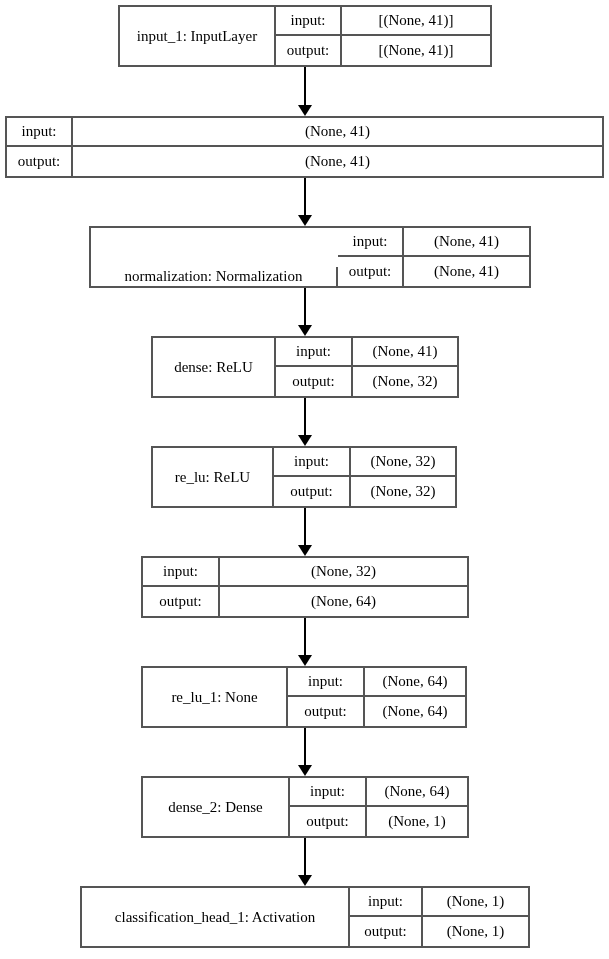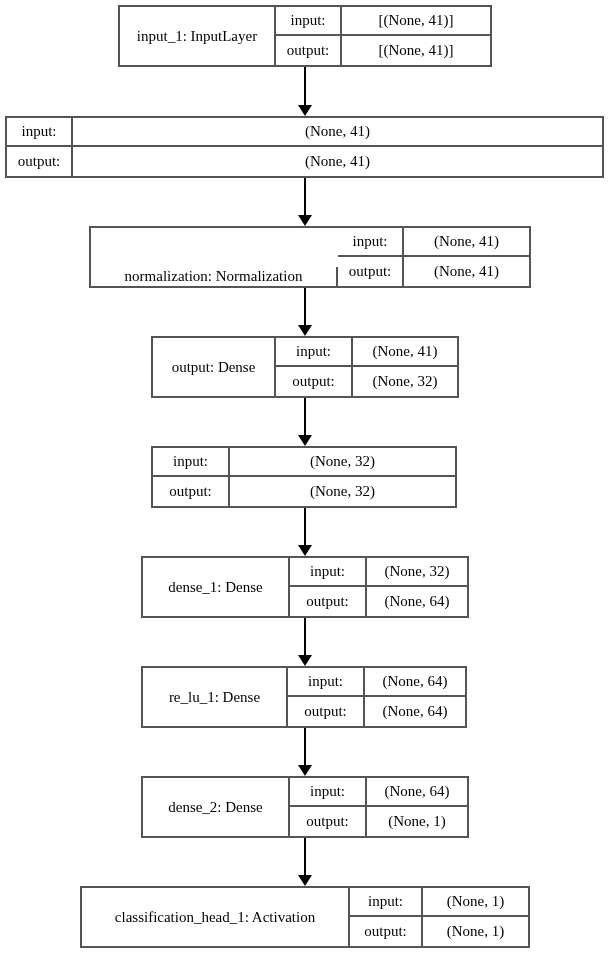--- a/index.html
+++ b/index.html
@@ -169,59 +169,59 @@
           <div class="io-label" style="width: 66px; flex: 0 0 66px;">input:</div>
           <div class="io-value">(None, 41)</div>
         </div>
         <div class="io-row ">
           <div class="io-label" style="width: 66px; flex: 0 0 66px;">output:</div>
           <div class="io-value">(None, 41)</div>
         </div>
       </div>
     </div>
     <div class="node" style="left: 151px; top: 336px; width: 308px; height: 62px;">
-      <div class="name-cell" style="width: 123px; flex: 0 0 123px;">output: Dense</div>
+      <div class="name-cell" style="width: 123px; flex: 0 0 123px;">dense: ReLU</div>
       <div class="io-block">
         <div class="io-row first">
           <div class="io-label" style="width: 77px; flex: 0 0 77px;">input:</div>
           <div class="io-value">(None, 41)</div>
         </div>
         <div class="io-row ">
           <div class="io-label" style="width: 77px; flex: 0 0 77px;">output:</div>
           <div class="io-value">(None, 32)</div>
         </div>
       </div>
     </div>
     <div class="node" style="left: 151px; top: 446px; width: 306px; height: 62px;">
+      <div class="name-cell" style="width: 121px; flex: 0 0 121px;">re_lu: ReLU</div>
       <div class="io-block">
         <div class="io-row first">
           <div class="io-label" style="width: 77px; flex: 0 0 77px;">input:</div>
           <div class="io-value">(None, 32)</div>
         </div>
         <div class="io-row ">
           <div class="io-label" style="width: 77px; flex: 0 0 77px;">output:</div>
           <div class="io-value">(None, 32)</div>
         </div>
       </div>
     </div>
     <div class="node" style="left: 141px; top: 556px; width: 328px; height: 62px;">
-      <div class="name-cell" style="width: 147px; flex: 0 0 147px;">dense_1: Dense</div>
       <div class="io-block">
         <div class="io-row first">
           <div class="io-label" style="width: 77px; flex: 0 0 77px;">input:</div>
           <div class="io-value">(None, 32)</div>
         </div>
         <div class="io-row ">
           <div class="io-label" style="width: 77px; flex: 0 0 77px;">output:</div>
           <div class="io-value">(None, 64)</div>
         </div>
       </div>
     </div>
     <div class="node" style="left: 141px; top: 666px; width: 326px; height: 62px;">
-      <div class="name-cell" style="width: 145px; flex: 0 0 145px;">re_lu_1: Dense</div>
+      <div class="name-cell" style="width: 145px; flex: 0 0 145px;">re_lu_1: None</div>
       <div class="io-block">
         <div class="io-row first">
           <div class="io-label" style="width: 77px; flex: 0 0 77px;">input:</div>
           <div class="io-value">(None, 64)</div>
         </div>
         <div class="io-row ">
           <div class="io-label" style="width: 77px; flex: 0 0 77px;">output:</div>
           <div class="io-value">(None, 64)</div>
         </div>
       </div>

